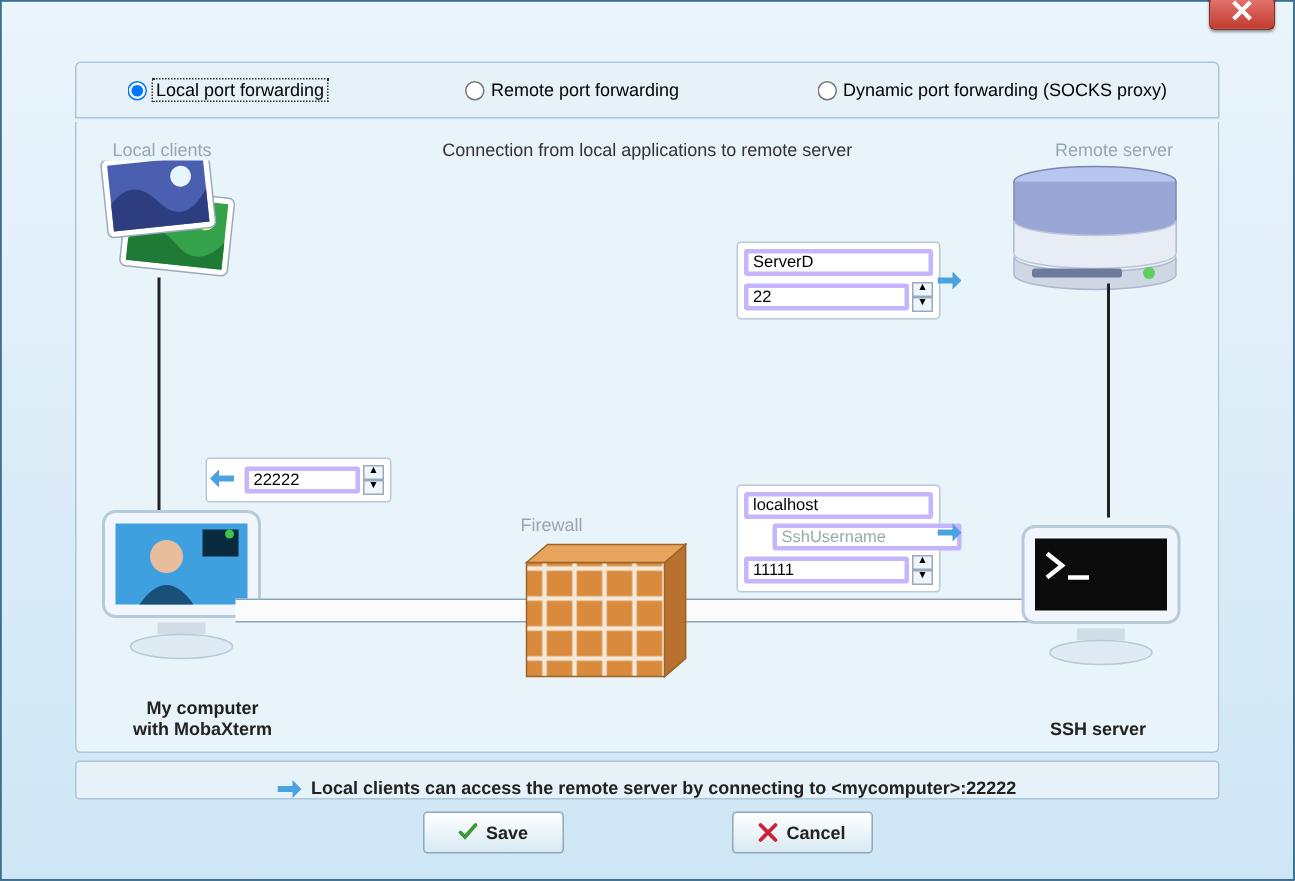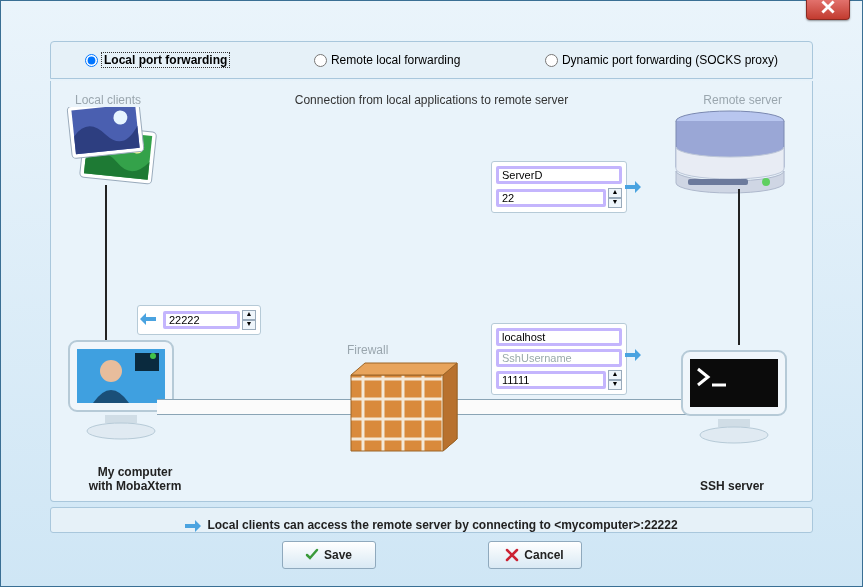--- a/index.html
+++ b/index.html
@@ -6,21 +6,21 @@
   .window{position:absolute;left:0;top:0;width:863px;height:587px;background:linear-gradient(#eaf4fb,#cfe6f5);border:1px solid #3a6f94;box-sizing:border-box}
   
   .close-btn{position:absolute;right:12px;top:-4px;width:42px;height:22px;background:linear-gradient(#e77a76,#c23b2f);border:1px solid #8a2a22;border-top:none;border-radius:0 0 4px 4px;color:#fff;text-align:center;line-height:18px;font-size:12px;box-shadow:0 1px 2px rgba(0,0,0,.4);cursor:pointer}
   .close-btn svg{width:14px;height:14px;margin-top:3px}
   
   .tabs{position:absolute;left:49px;top:40px;right:49px;height:36px;border:1px solid #a9c7dc;border-radius:4px 4px 0 0;background:#e6f1f8;display:flex;align-items:center}
   .radio-group{display:flex;width:100%;justify-content:space-between;padding:0 34px 0 34px;box-sizing:border-box}
   .radio-item{display:flex;align-items:center;gap:4px;cursor:pointer}
   .radio-item input{margin:0}
   .radio-item .lbl{white-space:nowrap}
-  .radio-item.selected .lbl{font-weight:bold;outline:1px dotted #333;padding:0 2px}
+  .radio-item.selected .lbl{font-weight:normal;outline:1px dotted #333;padding:0 2px}
   
   .panel{position:absolute;left:49px;top:80px;right:49px;height:420px;border:1px solid #a9c7dc;border-top:none;border-radius:0 0 4px 4px;background:#e9f3fa}
   .heading{position:absolute;left:0;right:0;top:12px;text-align:center;color:#333}
   .lbl-local{position:absolute;left:24px;top:12px;color:#9aa6ae}
   .lbl-remote{position:absolute;right:30px;top:12px;color:#9aa6ae}
   
   .tunnel{position:absolute;left:106px;right:84px;top:318px;height:14px;background:#fbfbfb;border-top:1px solid #8aa4b5;border-bottom:1px solid #8aa4b5}
   .tunnel-label{position:absolute;top:314px;left:0;right:0;text-align:center;font-size:10px;color:#555;z-index:3;pointer-events:none}
   
   .wire{position:absolute;width:2px;background:#222}
@@ -72,21 +72,21 @@
   </div>
 
   <div class="tabs">
     <div class="radio-group">
       <label class="radio-item selected">
         <input type="radio" name="fw" checked="" style="">
         <span class="lbl">Local port forwarding</span>
       </label>
       <label class="radio-item">
         <input type="radio" name="fw" style="">
-        <span class="lbl">Remote local forwarding</span>
+        <span class="lbl">Remote port forwarding</span>
       </label>
       <label class="radio-item">
         <input type="radio" name="fw" style="">
         <span class="lbl">Dynamic port forwarding (SOCKS proxy)</span>
       </label>
     </div>
   </div>
 
   <div class="panel">
     <div class="lbl-local">Local clients</div>
@@ -180,21 +180,21 @@
       <path d="M6 12 v46 a54 10 0 0 0 108 0 v-46" fill="#9aa7d6" stroke="#7a88b0"></path>
       <path d="M6 38 a54 10 0 0 0 108 0 v22 a54 10 0 0 1 -108 0 z" fill="#e8ecf4" stroke="#bcc6d8"></path>
       <path d="M6 62 a54 10 0 0 0 108 0 v12 a54 10 0 0 1 -108 0 z" fill="#cfd6e4" stroke="#aeb8cc"></path>
       <rect x="18" y="70" width="60" height="6" rx="2" fill="#6c7a9c"></rect>
       <circle cx="96" cy="73" r="4" fill="#5fd060"></circle>
     </svg>
     <div class="wire wire-remote"></div>
 
     <div class="field-box box-ssh">
       <input class="inp" style="margin-bottom: 3px;" value="localhost">
-      <input class="inp" readonly="" style="margin-bottom: 3px;" value="SshUsername">
+      <input class="inp" readonly="" style="margin-bottom: 3px; margin-left: 19px;" value="SshUsername">
       <div class="spinner">
         <input class="inp" value="11111" style="">
         <div class="spin-btns">
           <span>▲</span>
           <span>▼</span>
         </div>
       </div>
     </div>
     <span class="arrow-out2">
       <svg width="16" height="12" viewBox="0 0 16 12">

